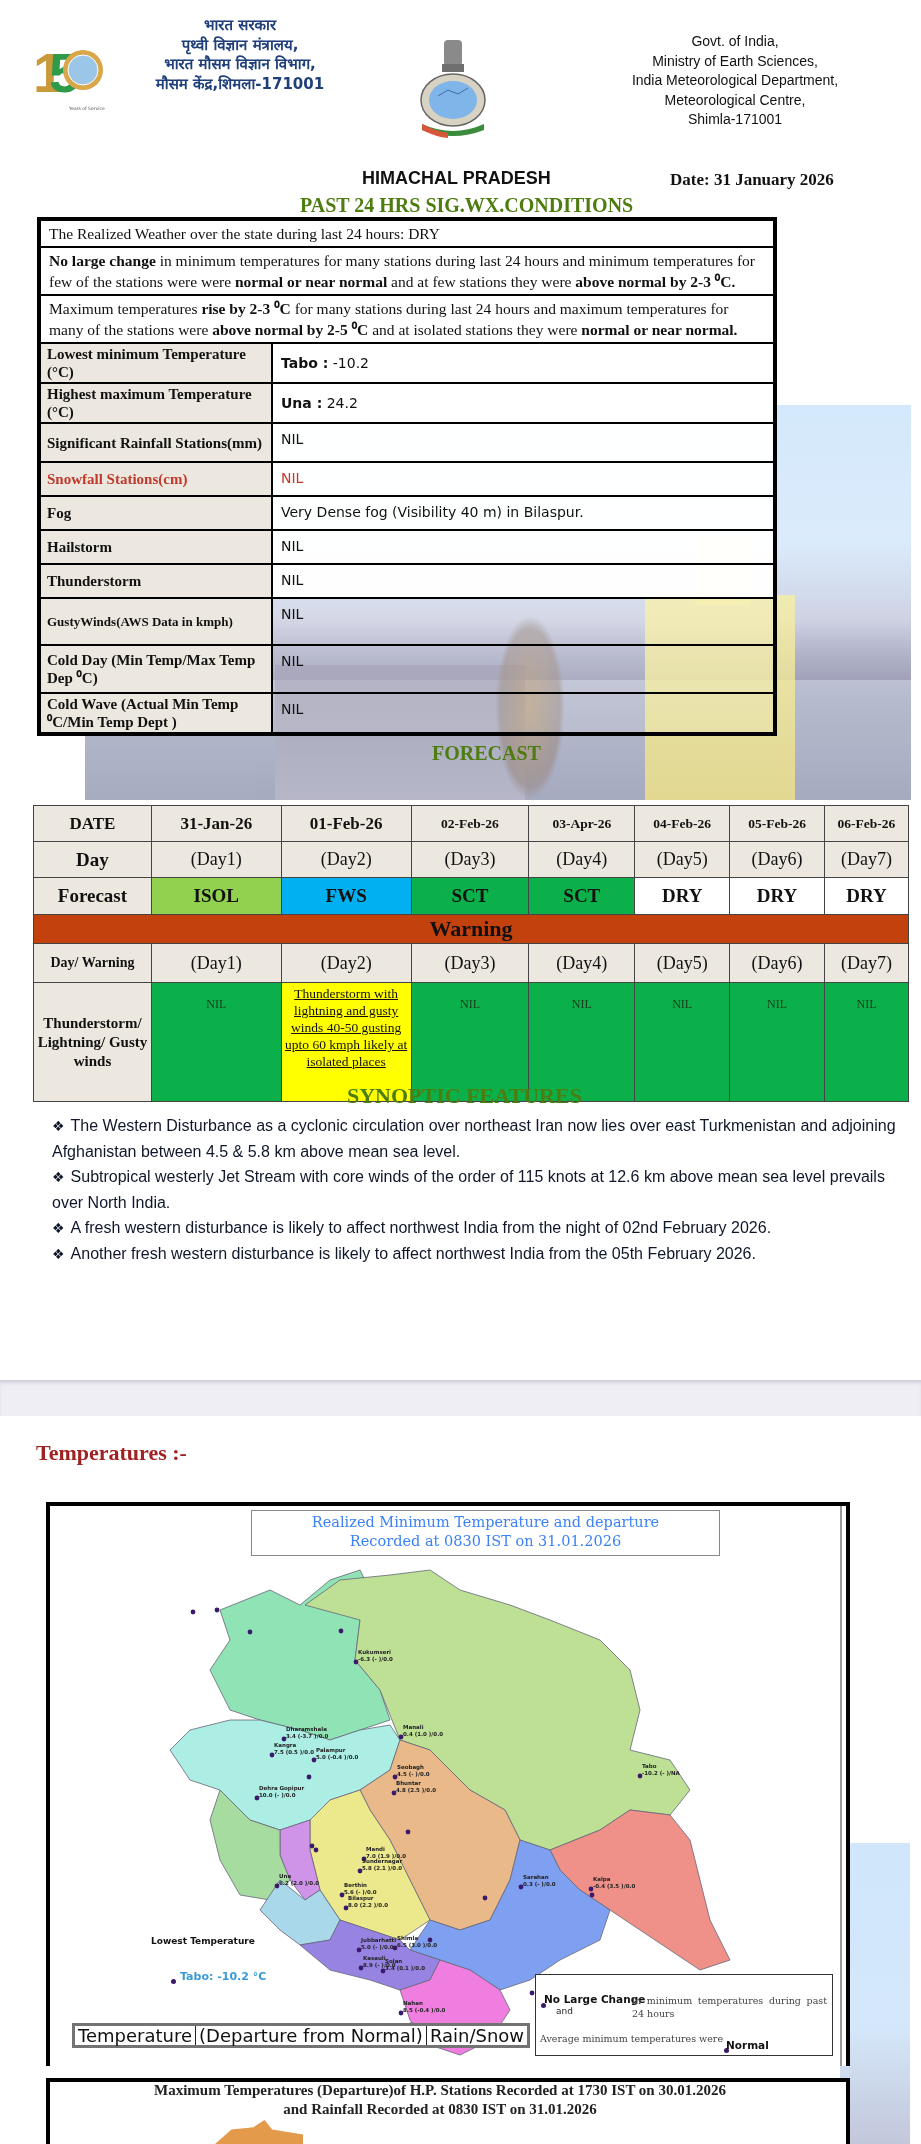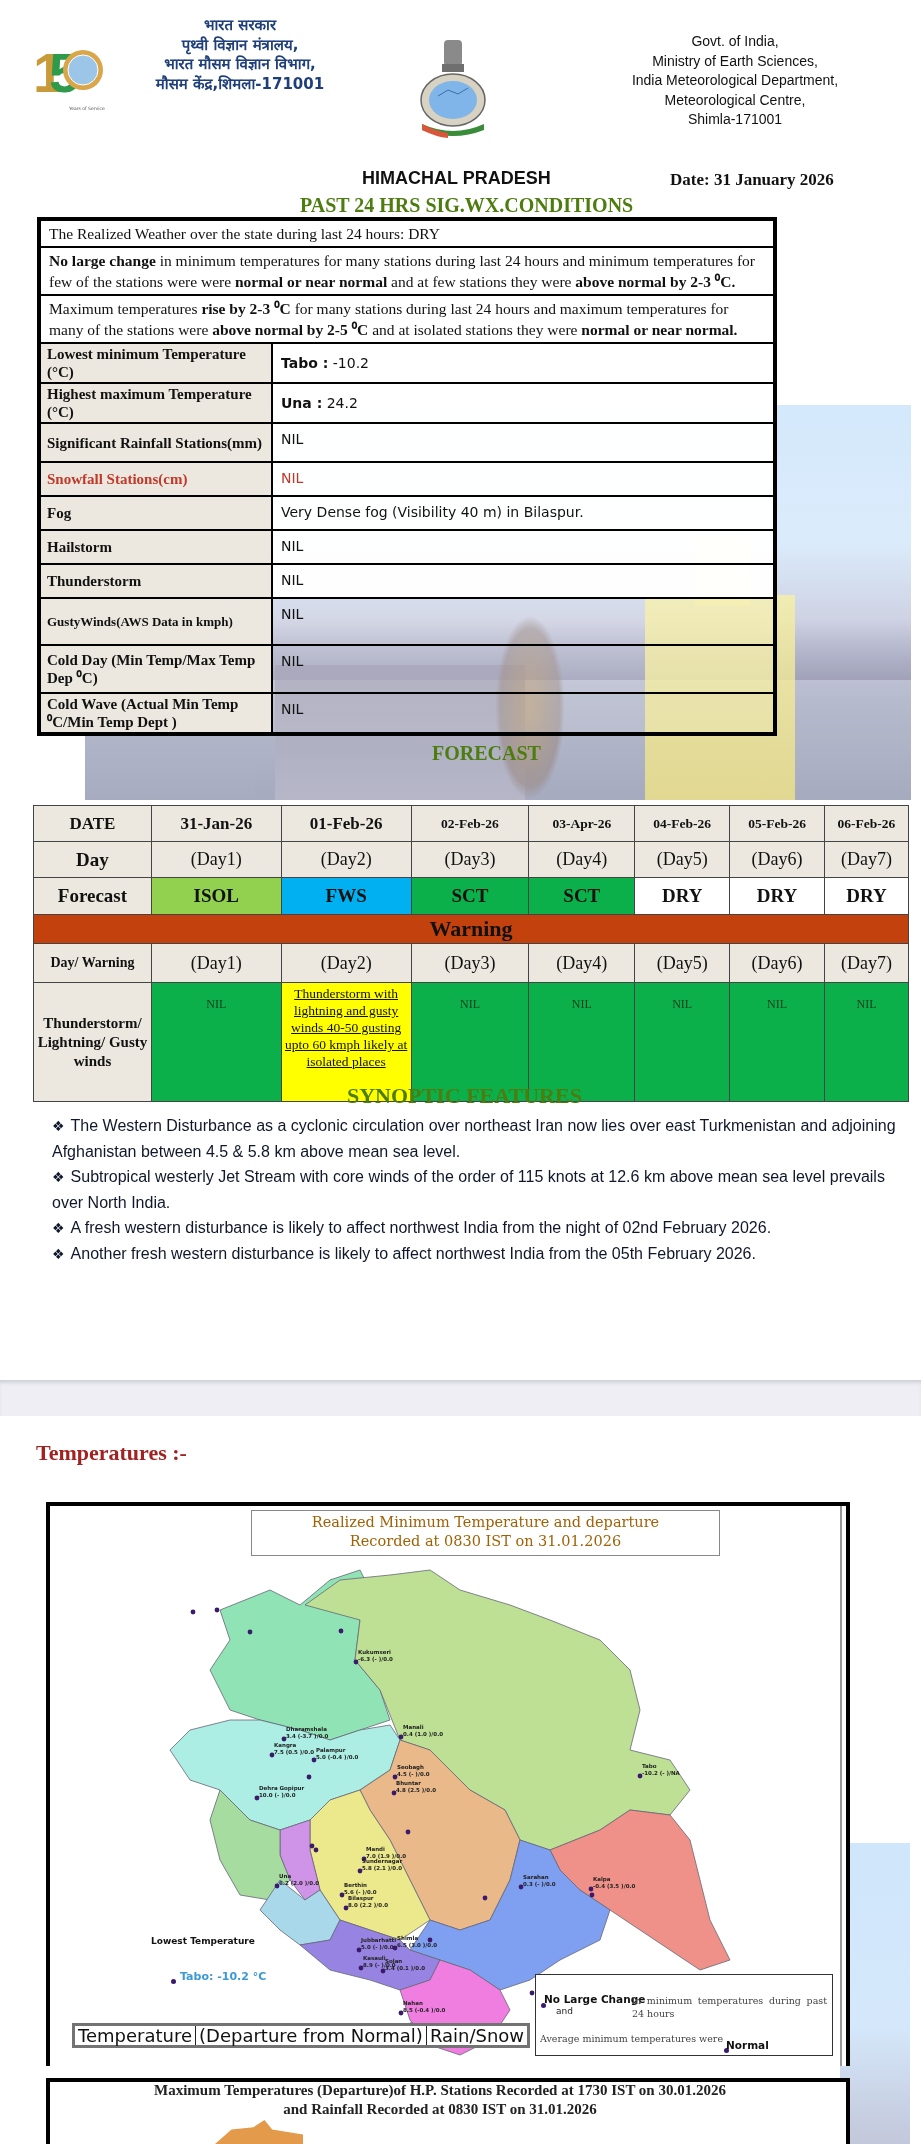--- a/index.html
+++ b/index.html
@@ -61,21 +61,21 @@
   .synoptic .bullet { font-size: 14px; margin-right: 6px; }
 
   .page-gap { position: absolute; left: 0; top: 1380px; width: 921px; height: 36px; background: #eeeef4; box-shadow: inset 0 4px 4px -2px #c8c8d2; }
 
   
   .page2 { position: absolute; left: 0; top: 1416px; width: 921px; height: 728px; background: #fff; overflow: hidden; }
   .p2bg { position: absolute; left: 840px; top: 427px; width: 70px; height: 301px; background: linear-gradient(180deg, #cfe6fb 0%, #d5e8fb 60%, #c3c7da 100%); }
   .temps-h { position: absolute; left: 36px; top: 24px; font-size: 22px; font-weight: bold; color: #a12222; font-family: "Liberation Serif", serif; }
   .mapframe { position: absolute; left: 46px; top: 86px; width: 796px; height: 560px; border: 4px solid #000; border-bottom: none; background: #fff; }
   .mapframe .rightline { position:absolute; right: 4px; top: 0; width: 2px; height: 100%; background:#999; }
-  .maptitle { position: absolute; left: 251px; top: 90px; width: 469px; height: 46px; border: 1px solid #888; text-align: center; font-family: "DejaVu Serif", serif; font-size: 14.5px; line-height: 19px; padding-top: 2px; color: #a16207; box-sizing: border-box; }
+  .maptitle { position: absolute; left: 251px; top: 90px; width: 469px; height: 46px; border: 1px solid #888; text-align: center; font-family: "DejaVu Serif", serif; font-size: 14.5px; line-height: 19px; padding-top: 2px; color: #3b82f6; box-sizing: border-box; }
   .map-svg { position: absolute; left: 46px; top: 86px; }
   .lowest-lbl { position: absolute; left: 151px; top: 1936px; }
   .legend-box { position: absolute; left: 72px; top: 2023px; border: 3px solid #737373; font-family: "DejaVu Sans", sans-serif; font-size: 18px; display: flex; background:#fff; }
   .legend-box span { padding: 0 3px; border-right: 1px solid #222; line-height: 19px; }
   .legend-box span:last-child { border-right: none; }
   .info-box { position: absolute; left: 535px; top: 1974px; width: 296px; height: 80px; border: 1px solid #333; background: #fff; font-family: "DejaVu Serif", serif; font-size: 9.5px; color: #444; }
   .info-box .nlc { position: absolute; left: 8px; top: 18px; font-family: "DejaVu Sans", sans-serif; font-weight: bold; font-size: 10.5px; color: #111; }
   .info-box .and { position: absolute; left: 20px; top: 31px; font-family: "DejaVu Sans", sans-serif; font-size: 9px; color:#222; }
   .info-box .rest { position: absolute; left: 96px; top: 19px; width: 195px; text-align: justify; line-height: 13px; }
   .info-box .avg { position: absolute; left: 4px; top: 58px; }

